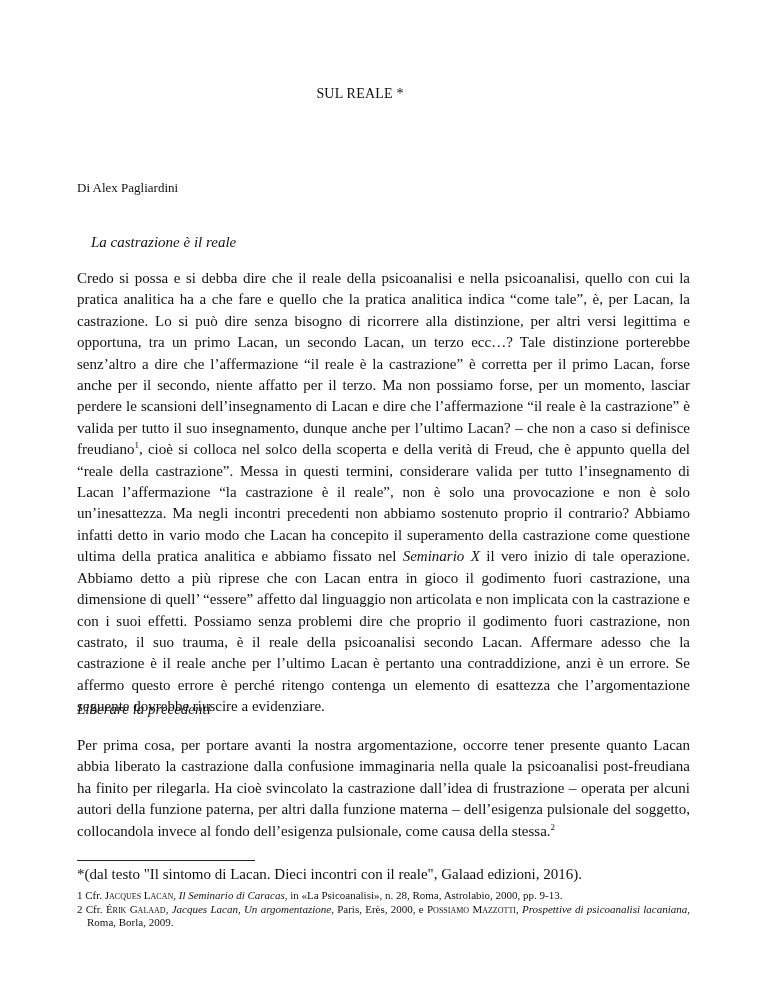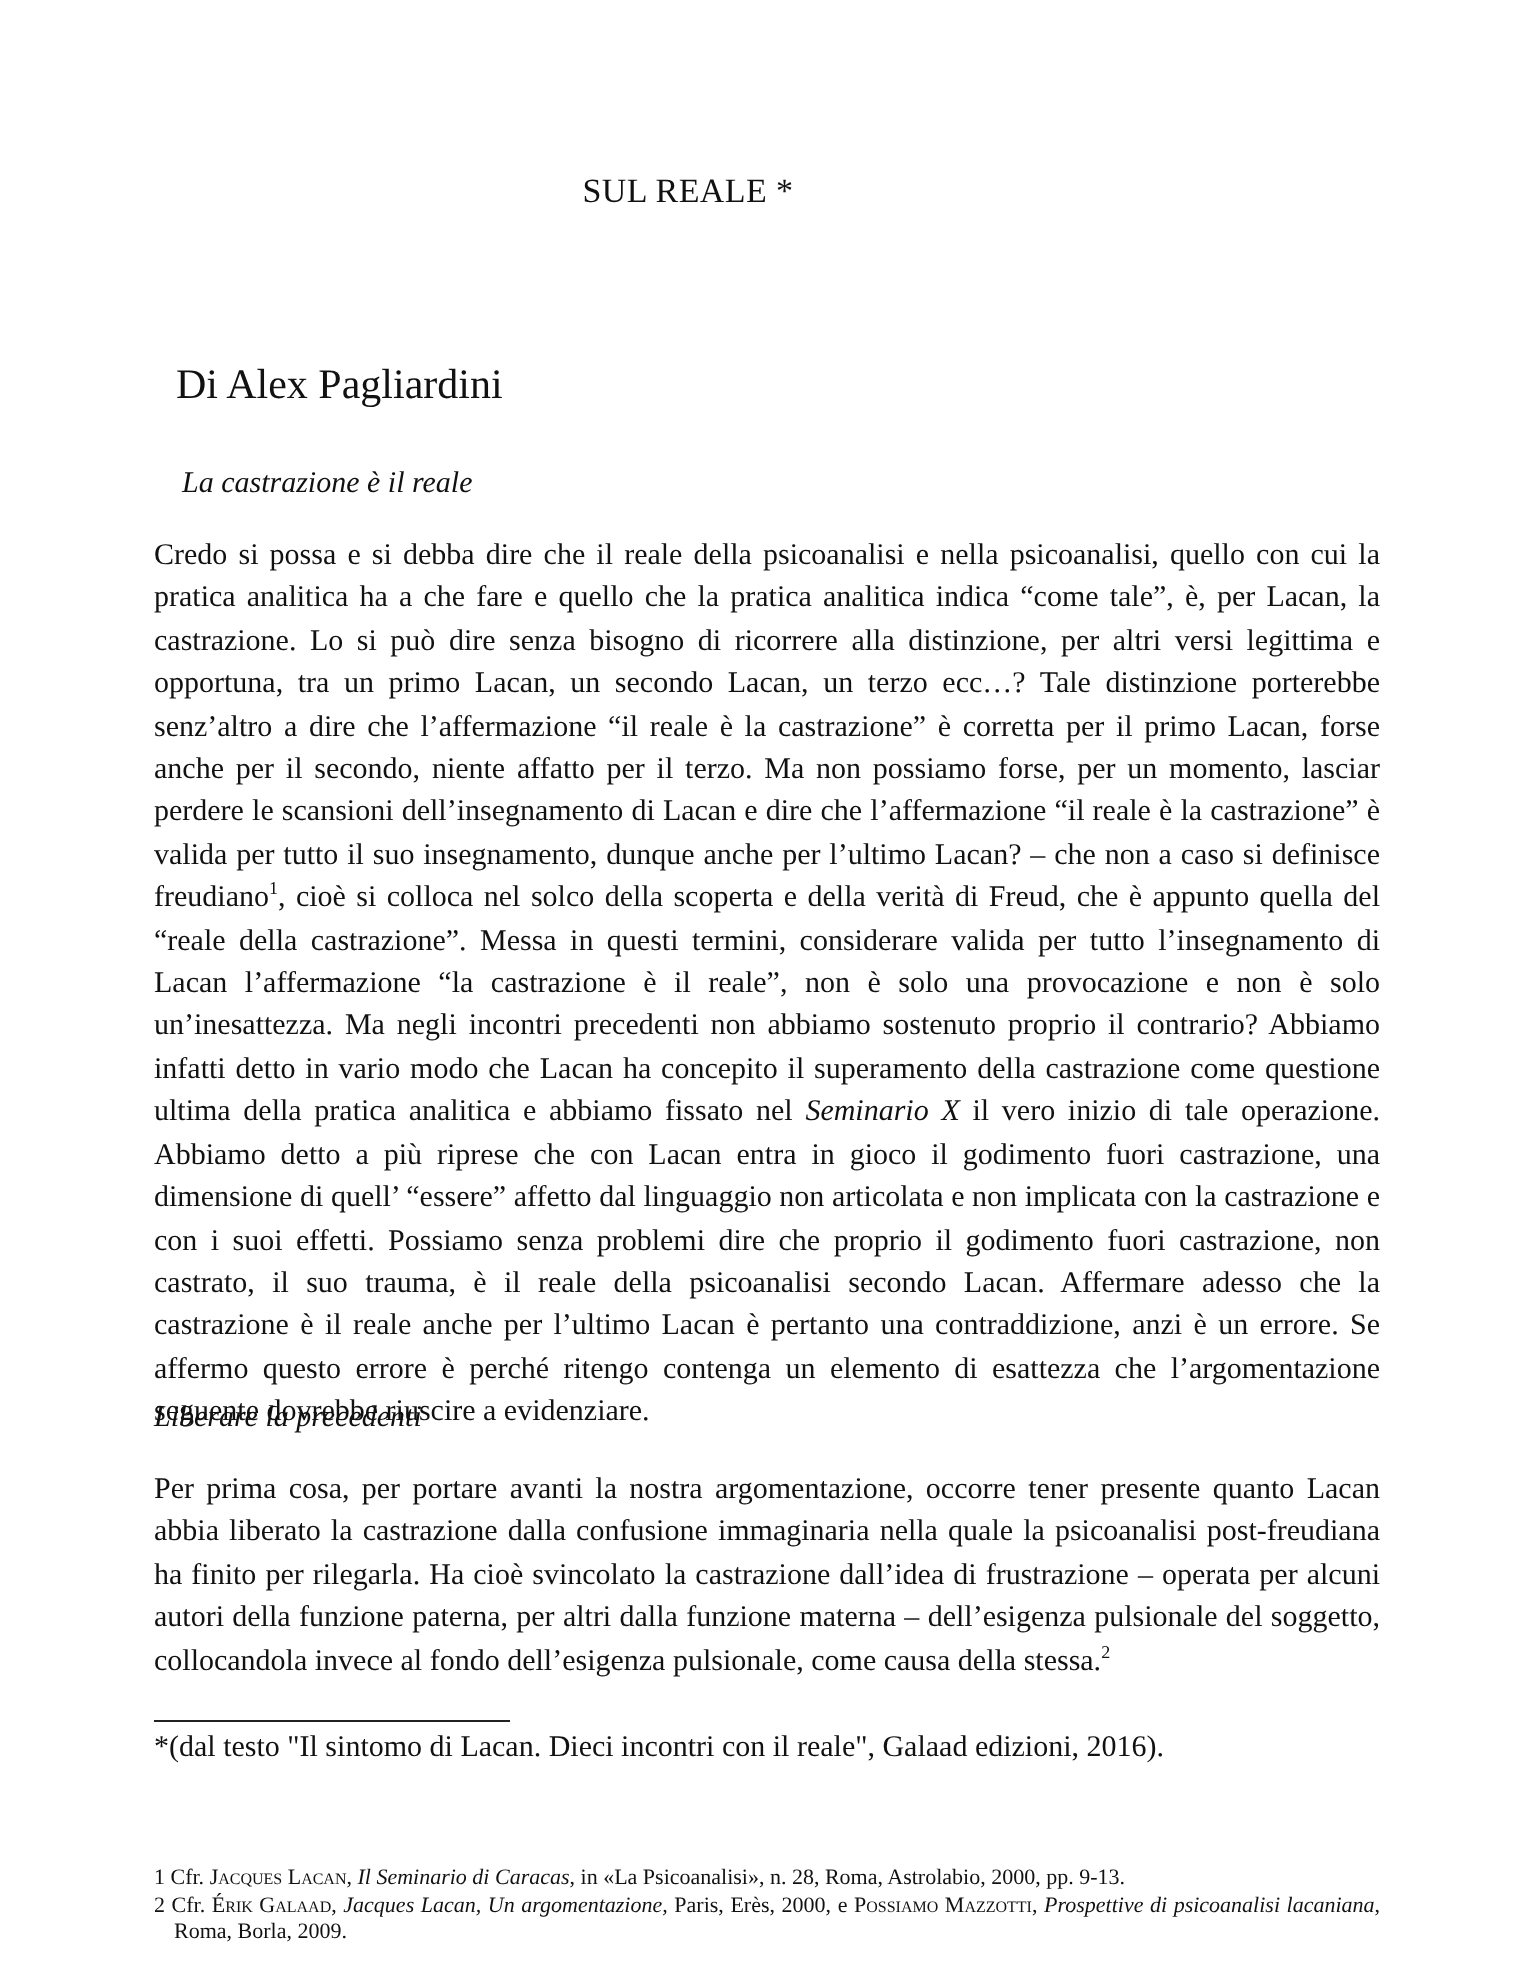--- a/index.html
+++ b/index.html
@@ -1,31 +1,31 @@
 <!DOCTYPE html>
 <html><head>
   <meta charset="utf-8">
   <style>
     html, body { margin: 0; padding: 0; background: #ffffff; }
     body { width: 768px; height: 994px; position: relative; overflow: hidden;
            font-family: "Liberation Serif", "DejaVu Serif", serif; color: #111; }
     .page { position: absolute; left: 0; top: 0; width: 768px; height: 994px; }
-    .title { position: absolute; top: 86px; left: 0; width: 688px; text-align: center;
-             font-size: 17px; letter-spacing: 0.2px; }
+    .title { position: absolute; top: 86px; left: 16px; width: 688px; text-align: center;
+             font-size: 14px; letter-spacing: 0.2px; }
     .epigraph { position: absolute; top: 151px; right: 79px; text-align: right; font-size: 11px; line-height: 16px; }
     .epigraph .quote { font-style: italic; }
-    .author { position: absolute; top: 180px; left: 88px; font-size: 21px; }
+    .author { position: absolute; top: 180px; left: 77px; font-size: 13px; }
     .section-title { position: absolute; left: 77px; font-style: italic; font-size: 15px; }
     .body-text { position: absolute; left: 77px; width: 613px; font-size: 15px; line-height: 21.4px;
                  text-align: justify; }
     .body-text p { margin: 0; }
     sup { font-size: 9px; line-height: 0; }
     .rule { position: absolute; top: 860px; left: 77px; width: 178px; border-top: 1px solid #222; }
     .star-note { position: absolute; top: 866px; left: 77px; font-size: 15px; }
-    .footnotes { position: absolute; top: 933px; left: 77px; width: 613px; font-size: 11px; line-height: 13.6px; }
+    .footnotes { position: absolute; top: 889px; left: 77px; width: 613px; font-size: 11px; line-height: 13.6px; }
     .fn { position: relative; padding-left: 10px; text-indent: -10px; text-align: justify; }
     .sc { font-variant: small-caps; }
     i { font-style: italic; }
   </style>
 </head>
 <body>
 
 <div class="page">
 
   <div class="title">SUL REALE *</div>

